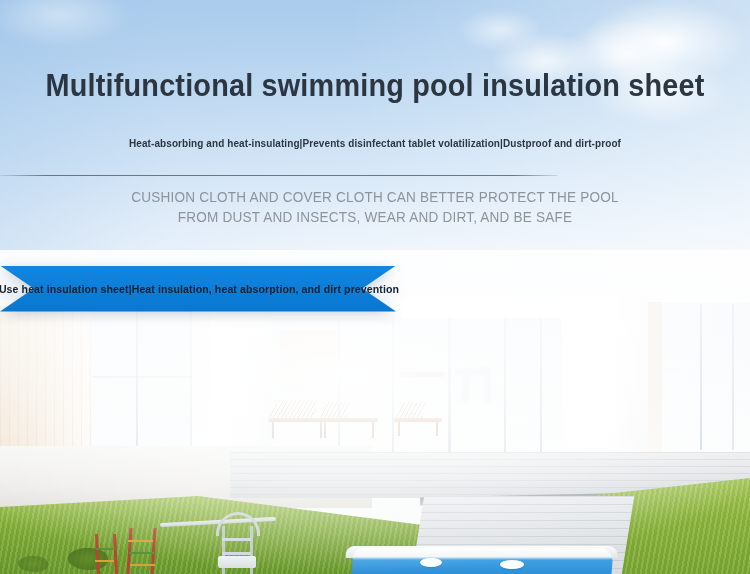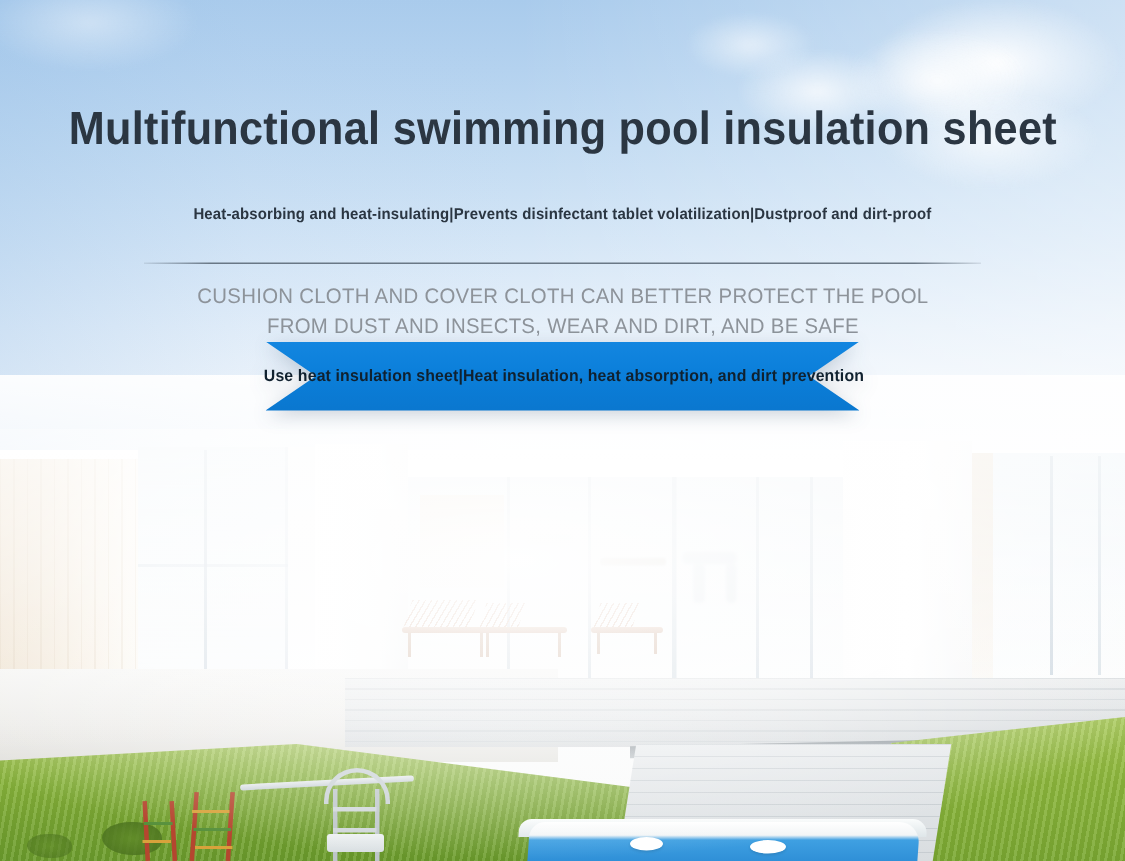--- a/index.html
+++ b/index.html
@@ -267,21 +267,21 @@
       rgba(255,255,255,0.92) 0%,
       rgba(255,255,255,0.55) 30%,
       rgba(255,255,255,0.18) 62%,
       rgba(255,255,255,0.0) 100%);
     pointer-events:none;
   }
 
   
   .overlay {
     position:absolute; inset:0;
-    display:flex; flex-direction:column; align-items:center;
+    display:flex; flex-direction:column; 
   }
 
   .title {
     margin-top:70px;
     font-family:"Liberation Sans", sans-serif;
     font-size:31px;
     font-weight:bold;
     letter-spacing:0.2px;
     color:#2b3642;
     text-align:center;
@@ -318,20 +318,21 @@
     color:#8d939a;
     text-align:center;
     line-height:1.45;
     letter-spacing:0.2px;
     transform:scaleX(0.97);
   }
   .desc-line { display:block; }
 
   
   .ribbon-wrap {
+    margin-top:38px;
     position:relative;
     width:396px; height:46px;
     filter:drop-shadow(0 3px 6px rgba(30,60,90,0.22));
   }
   .ribbon-shape {
     position:absolute; inset:0;
     background:linear-gradient(to bottom,#1386e0 0%,#0b7fda 45%,#0a77cf 100%);
     clip-path:polygon(
       0% 0%,
       100% 0%,

